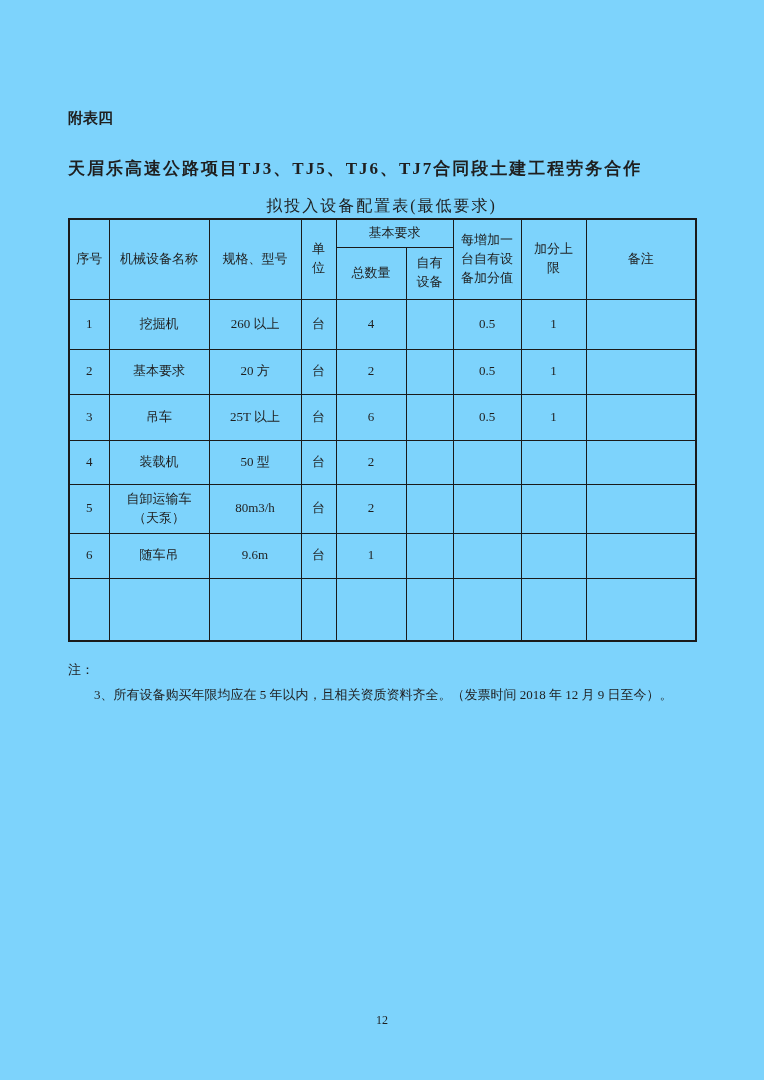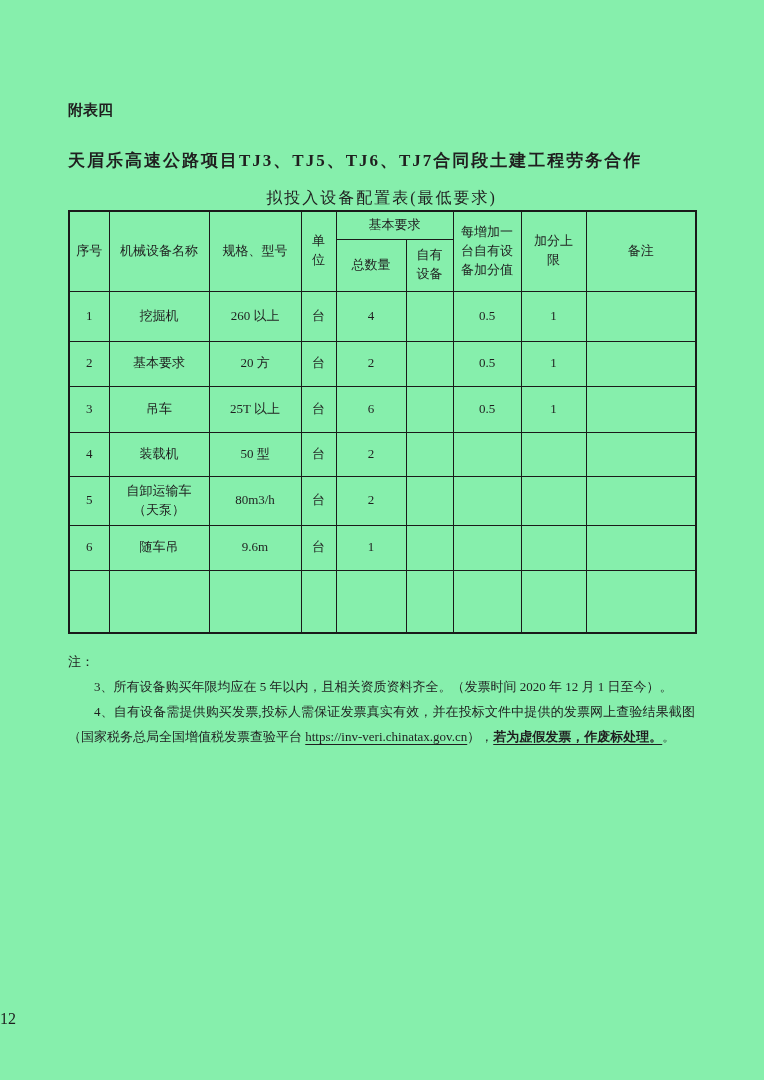--- a/index.html
+++ b/index.html
@@ -2,24 +2,24 @@
 <html><head>
 <meta charset="utf-8">
 <style>
   * { margin: 0; padding: 0; box-sizing: border-box; }
   html, body { background: #e8e8e8; }
   .page {
     position: relative;
     width: 764px;
     height: 1080px;
     margin: 0 auto;
-    background: #86efac;
+    background: #7dd3fc;
     color: #1f1f1f;
     font-family: "Liberation Serif", "DejaVu Serif", serif;
-    padding: 0 69px 0 68px;
+    padding: 8px 69px 0 68px;
     overflow: hidden;
   }
   .appendix {
     padding-top: 101px;
     font-size: 15px;
     font-weight: bold;
   }
   .title1 {
     margin-top: 29px;
     font-size: 17px;
@@ -81,21 +81,22 @@
   .warn {
     font-weight: bold;
     text-decoration: underline;
     text-underline-offset: 3px;
   }
   .page-number {
     position: absolute;
     left: 0;
     right: 0;
     bottom: 52px;
-    font-size: 16px;
+    text-align: center;
+    font-size: 12px;
   }
 </style>
 </head>
 <body>
 
 <div class="page">
 
   <div class="appendix">附表四</div>
 
   <div class="title1">天眉乐高速公路项目TJ3、TJ5、TJ6、TJ7合同段土建工程劳务合作</div>
@@ -212,19 +213,18 @@
         <td></td>
         <td></td>
         <td></td>
         <td></td>
       </tr>
     </tbody>
   </table>
 
   <div class="notes">
     <div>注：</div>
-    <p class="note">3、所有设备购买年限均应在 5 年以内，且相关资质资料齐全。（发票时间 2020 年 12 月 1 日至今）。</p>
-    <p class="note"><span>4、自有设备需提供购买发票,投标人需保证发票真实有效，并在投标文件中提供的发票网上查验结果截图（国家税务总局全国增值税发票查验平台 </span><span class="url-link">https://inv-veri.chinatax.gov.cn</span><span>），</span><span class="warn">若为虚假发票，作废标处理。</span><span>。</span></p>
+    <p class="note">3、所有设备购买年限均应在 5 年以内，且相关资质资料齐全。（发票时间 2018 年 12 月 9 日至今）。</p>
   </div>
 
   <div class="page-number">12</div>
 
 </div>
 
 </body></html>

